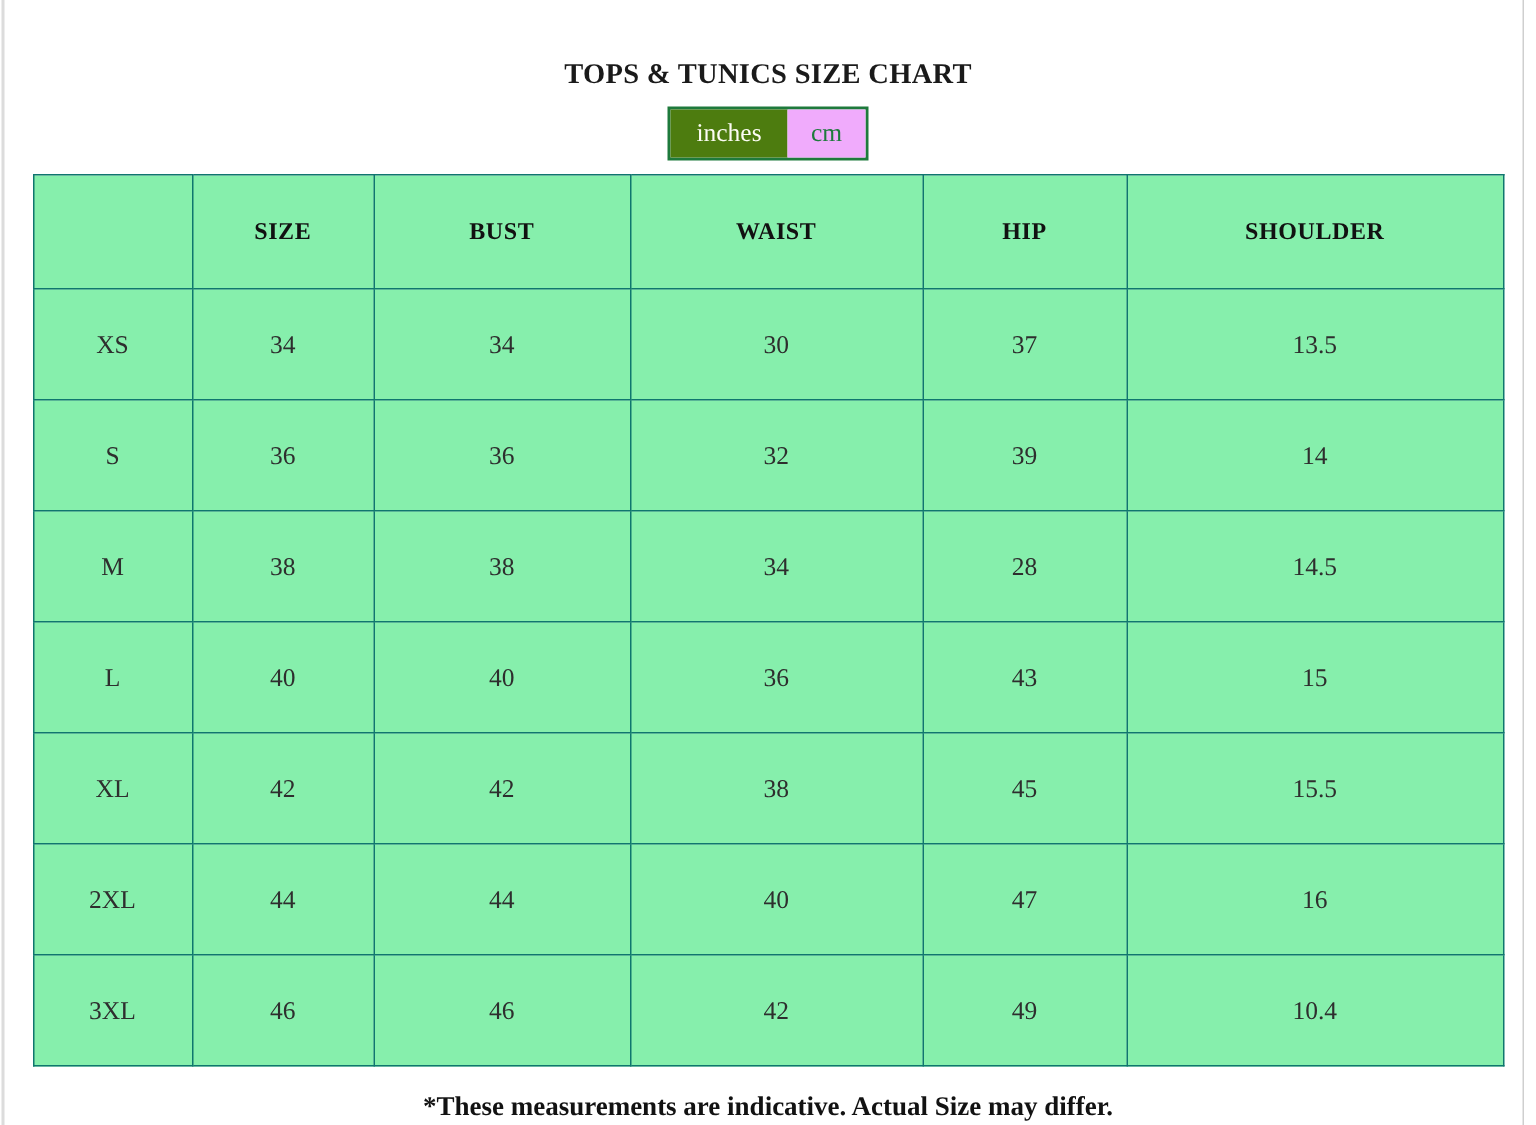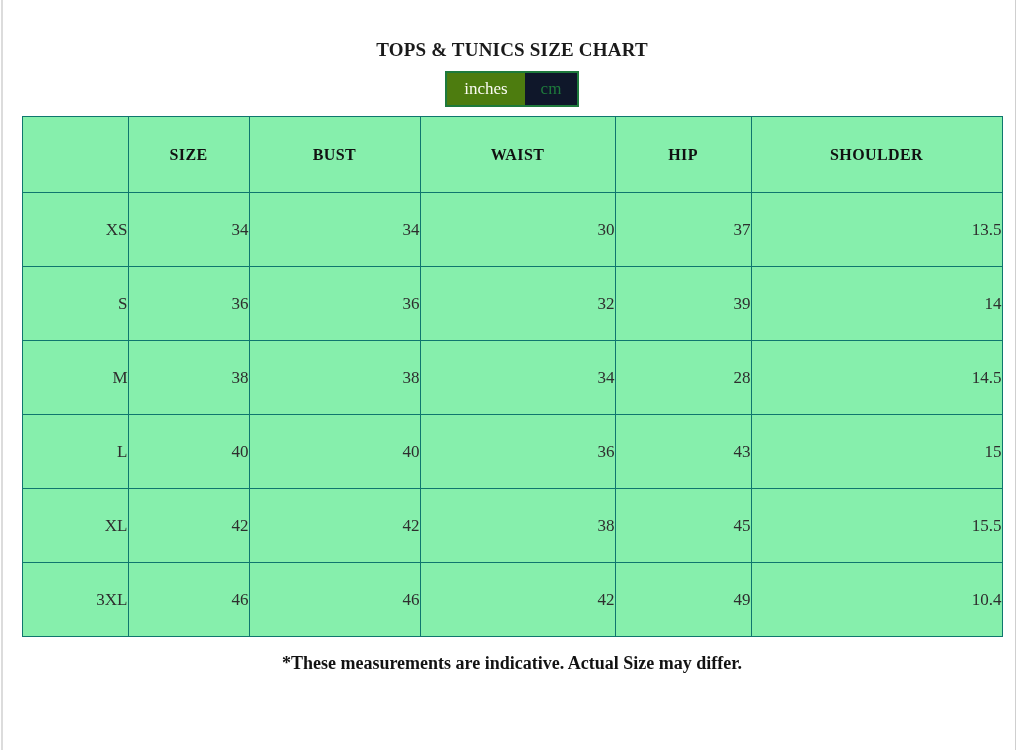--- a/index.html
+++ b/index.html
@@ -57,21 +57,21 @@
     font-size: 17px;
     user-select: none;
   }
   .opt-inches {
     width: 78px;
     background: #4d7c0f;
     color: #fcfcf4;
   }
   .opt-cm {
     width: 52px;
-    background: #0f172a;
+    background: #f0abfc;
     color: #1e7a3c;
   }
   .size-table {
     width: 980px;
     margin: 9px auto 0 auto;
     border-collapse: collapse;
     table-layout: fixed;
   }
   .size-table th, .size-table td {
     border: 1px solid #0f766e;
@@ -85,21 +85,20 @@
   .size-table thead th {
     font-size: 16px;
     font-weight: 700;
     letter-spacing: 0.4px;
     color: #111111;
   }
   .size-table td {
     font-size: 17px;
     font-weight: 400;
     color: #2e2e2e;
-    text-align: right;
   }
   .rowlabel {
     font-size: 17px;
     font-weight: 700;
     color: #111111;
   }
   .footnote {
     margin: 14px 0 0 0;
     text-align: center;
     font-size: 18px;
@@ -177,20 +176,28 @@
       </tr>
       <tr>
         <td class="rowlabel">XL</td>
         <td>42</td>
         <td>42</td>
         <td>38</td>
         <td>45</td>
         <td>15.5</td>
       </tr>
       <tr>
+        <td class="rowlabel">2XL</td>
+        <td>44</td>
+        <td>44</td>
+        <td>40</td>
+        <td>47</td>
+        <td>16</td>
+      </tr>
+      <tr>
         <td class="rowlabel">3XL</td>
         <td>46</td>
         <td>46</td>
         <td>42</td>
         <td>49</td>
         <td>10.4</td>
       </tr>
     </tbody>
   </table>
 

